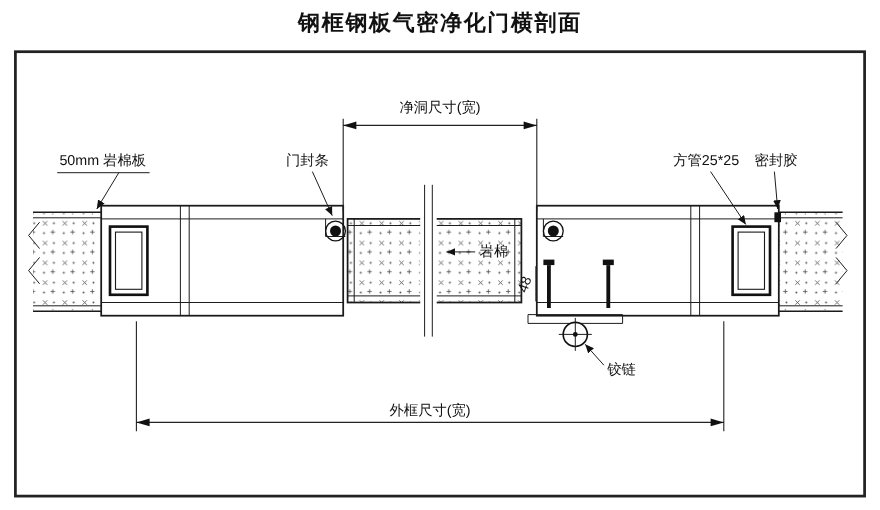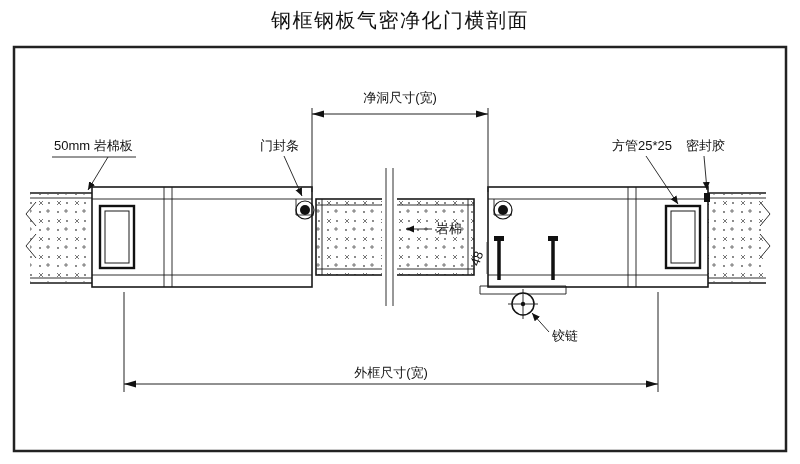--- a/index.html
+++ b/index.html
@@ -1,19 +1,19 @@
 <!DOCTYPE html>
 <html><head>
 <meta charset="utf-8">
 <style>
   html,body { margin:0; padding:0; background:#ffffff; }
   body { width:800px; height:464px; position:relative; font-family:"Liberation Sans",sans-serif; }
   .title {
     position:absolute; top:7px; left:0; width:800px; text-align:center;
-    font-size:20px; font-weight:normal; color:#111; letter-spacing:1.5px;
+    font-size:20px; font-weight:bold; color:#111; letter-spacing:1.5px;
   }
   svg { position:absolute; top:0; left:0; }
   svg text { font-family:"Liberation Sans",sans-serif; font-size:13px; fill:#111; }
   .ln   { stroke:#1a1a1a; stroke-width:1.4; fill:none; }
   .thin { stroke:#1a1a1a; stroke-width:0.9; fill:none; }
   .dim  { stroke:#222; stroke-width:1; fill:none; }
 </style>
 </head>
 <body>
 

